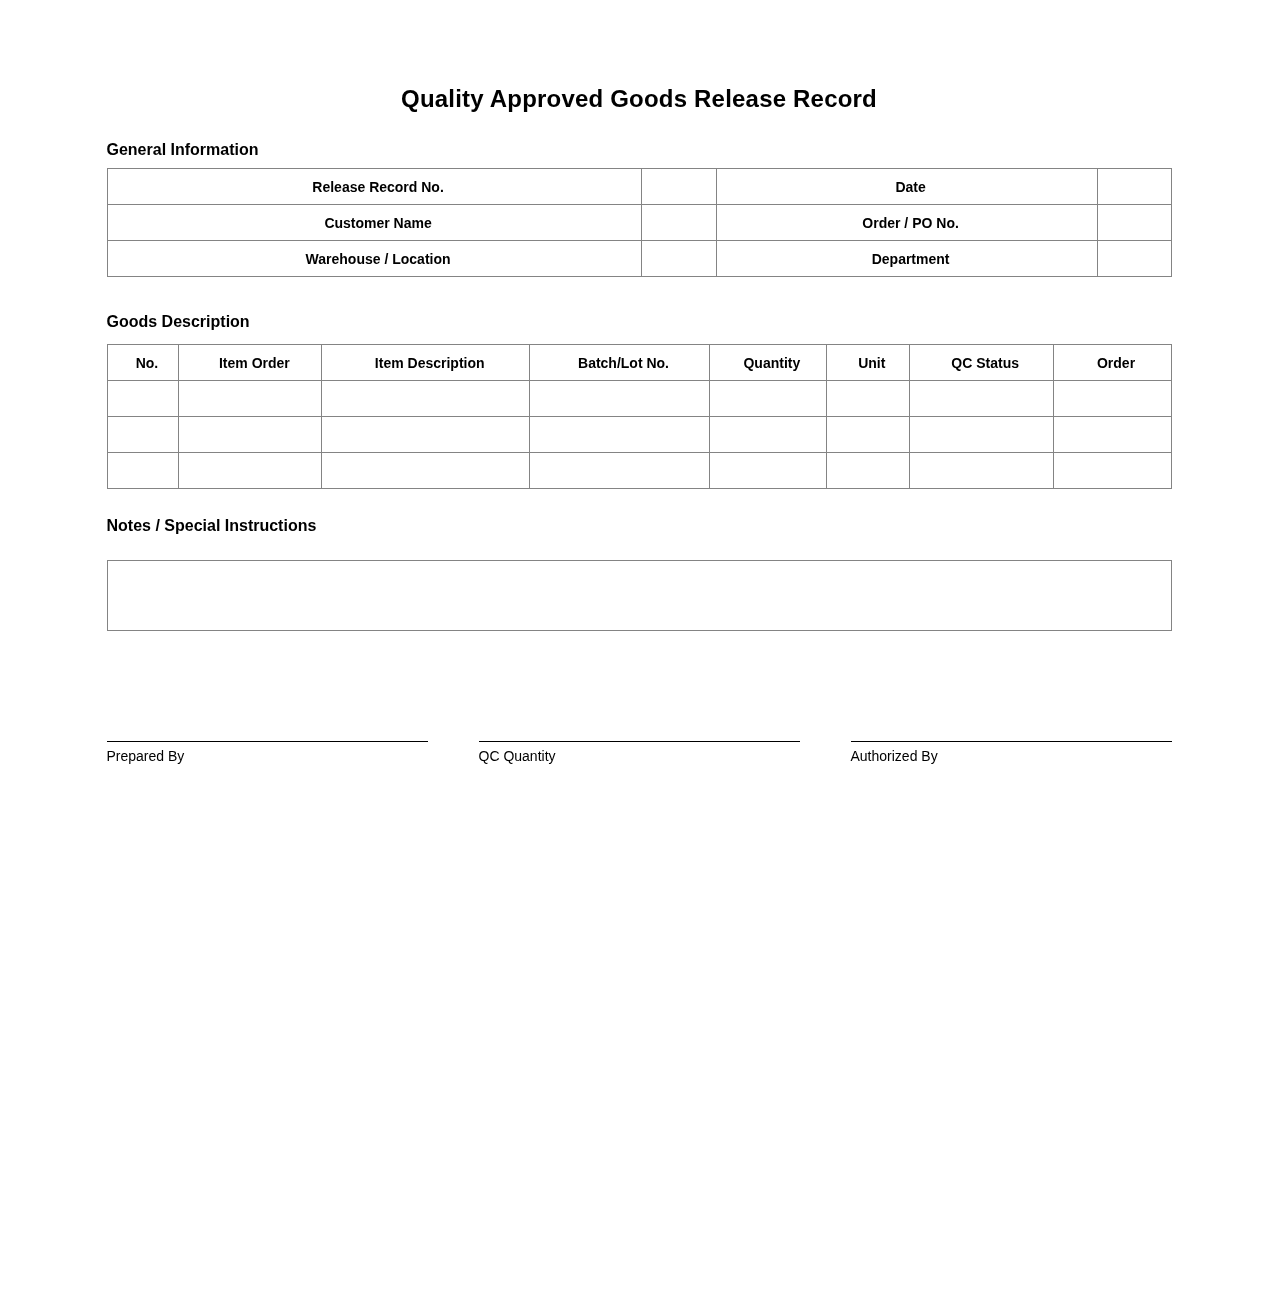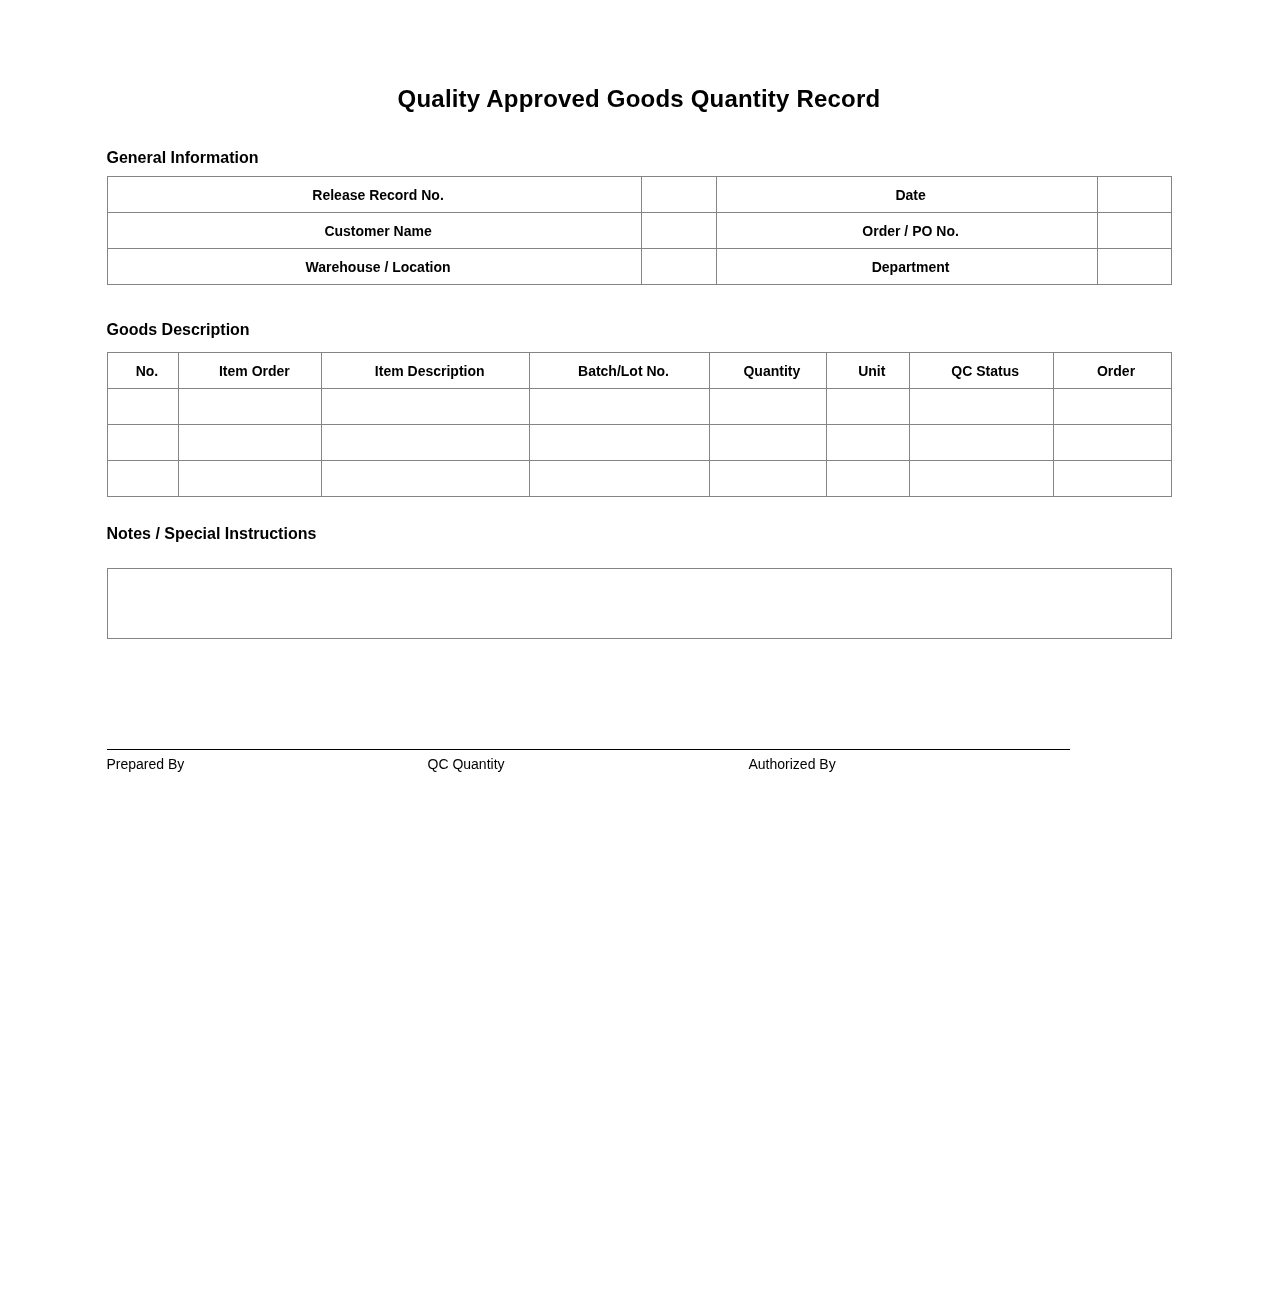--- a/index.html
+++ b/index.html
@@ -23,21 +23,21 @@
     line-height: 26px;
     margin: 0;
     letter-spacing: 0.2px;
   }
   .section-heading {
     font-size: 16px;
     font-weight: bold;
     line-height: 20px;
     margin: 0;
   }
-  .gi-heading    { margin-top: 36px; margin-bottom: 8px; }
+  .gi-heading    { margin-top: 28px; margin-bottom: 8px; }
   .gd-heading    { margin-top: 35px; margin-bottom: 12px; }
   .notes-heading { margin-top: 27px; margin-bottom: 24px; }
 
   table {
     width: 100%;
     border-collapse: collapse;
     table-layout: fixed;
   }
   td, th {
     border: 1.5px solid #848484;
@@ -69,36 +69,37 @@
   col.gd-c8 { width: 11.08%; }
 
   .notes-box {
     height: 71px;
     border: 1.5px solid #848484;
     background: #ffffff;
   }
   .signature-row {
     margin-top: 110px;
     display: flex;
+    justify-content: space-between;
   }
   .signature-block {
     width: 321px;
     border-top: 1.5px solid #000000;
     padding-top: 6px;
     font-size: 14px;
     font-weight: normal;
     line-height: 16px;
   }
 </style>
 </head>
 <body>
 
 <div class="page">
 
-  <h1 class="doc-title">Quality Approved Goods Quantity Record</h1>
+  <h1 class="doc-title">Quality Approved Goods Release Record</h1>
 
   <h2 class="section-heading gi-heading">General Information</h2>
 
   <table>
     <colgroup>
       <col class="gi-c1">
         <col class="gi-c2">
         <col class="gi-c3">
         <col class="gi-c4">
     </colgroup>

